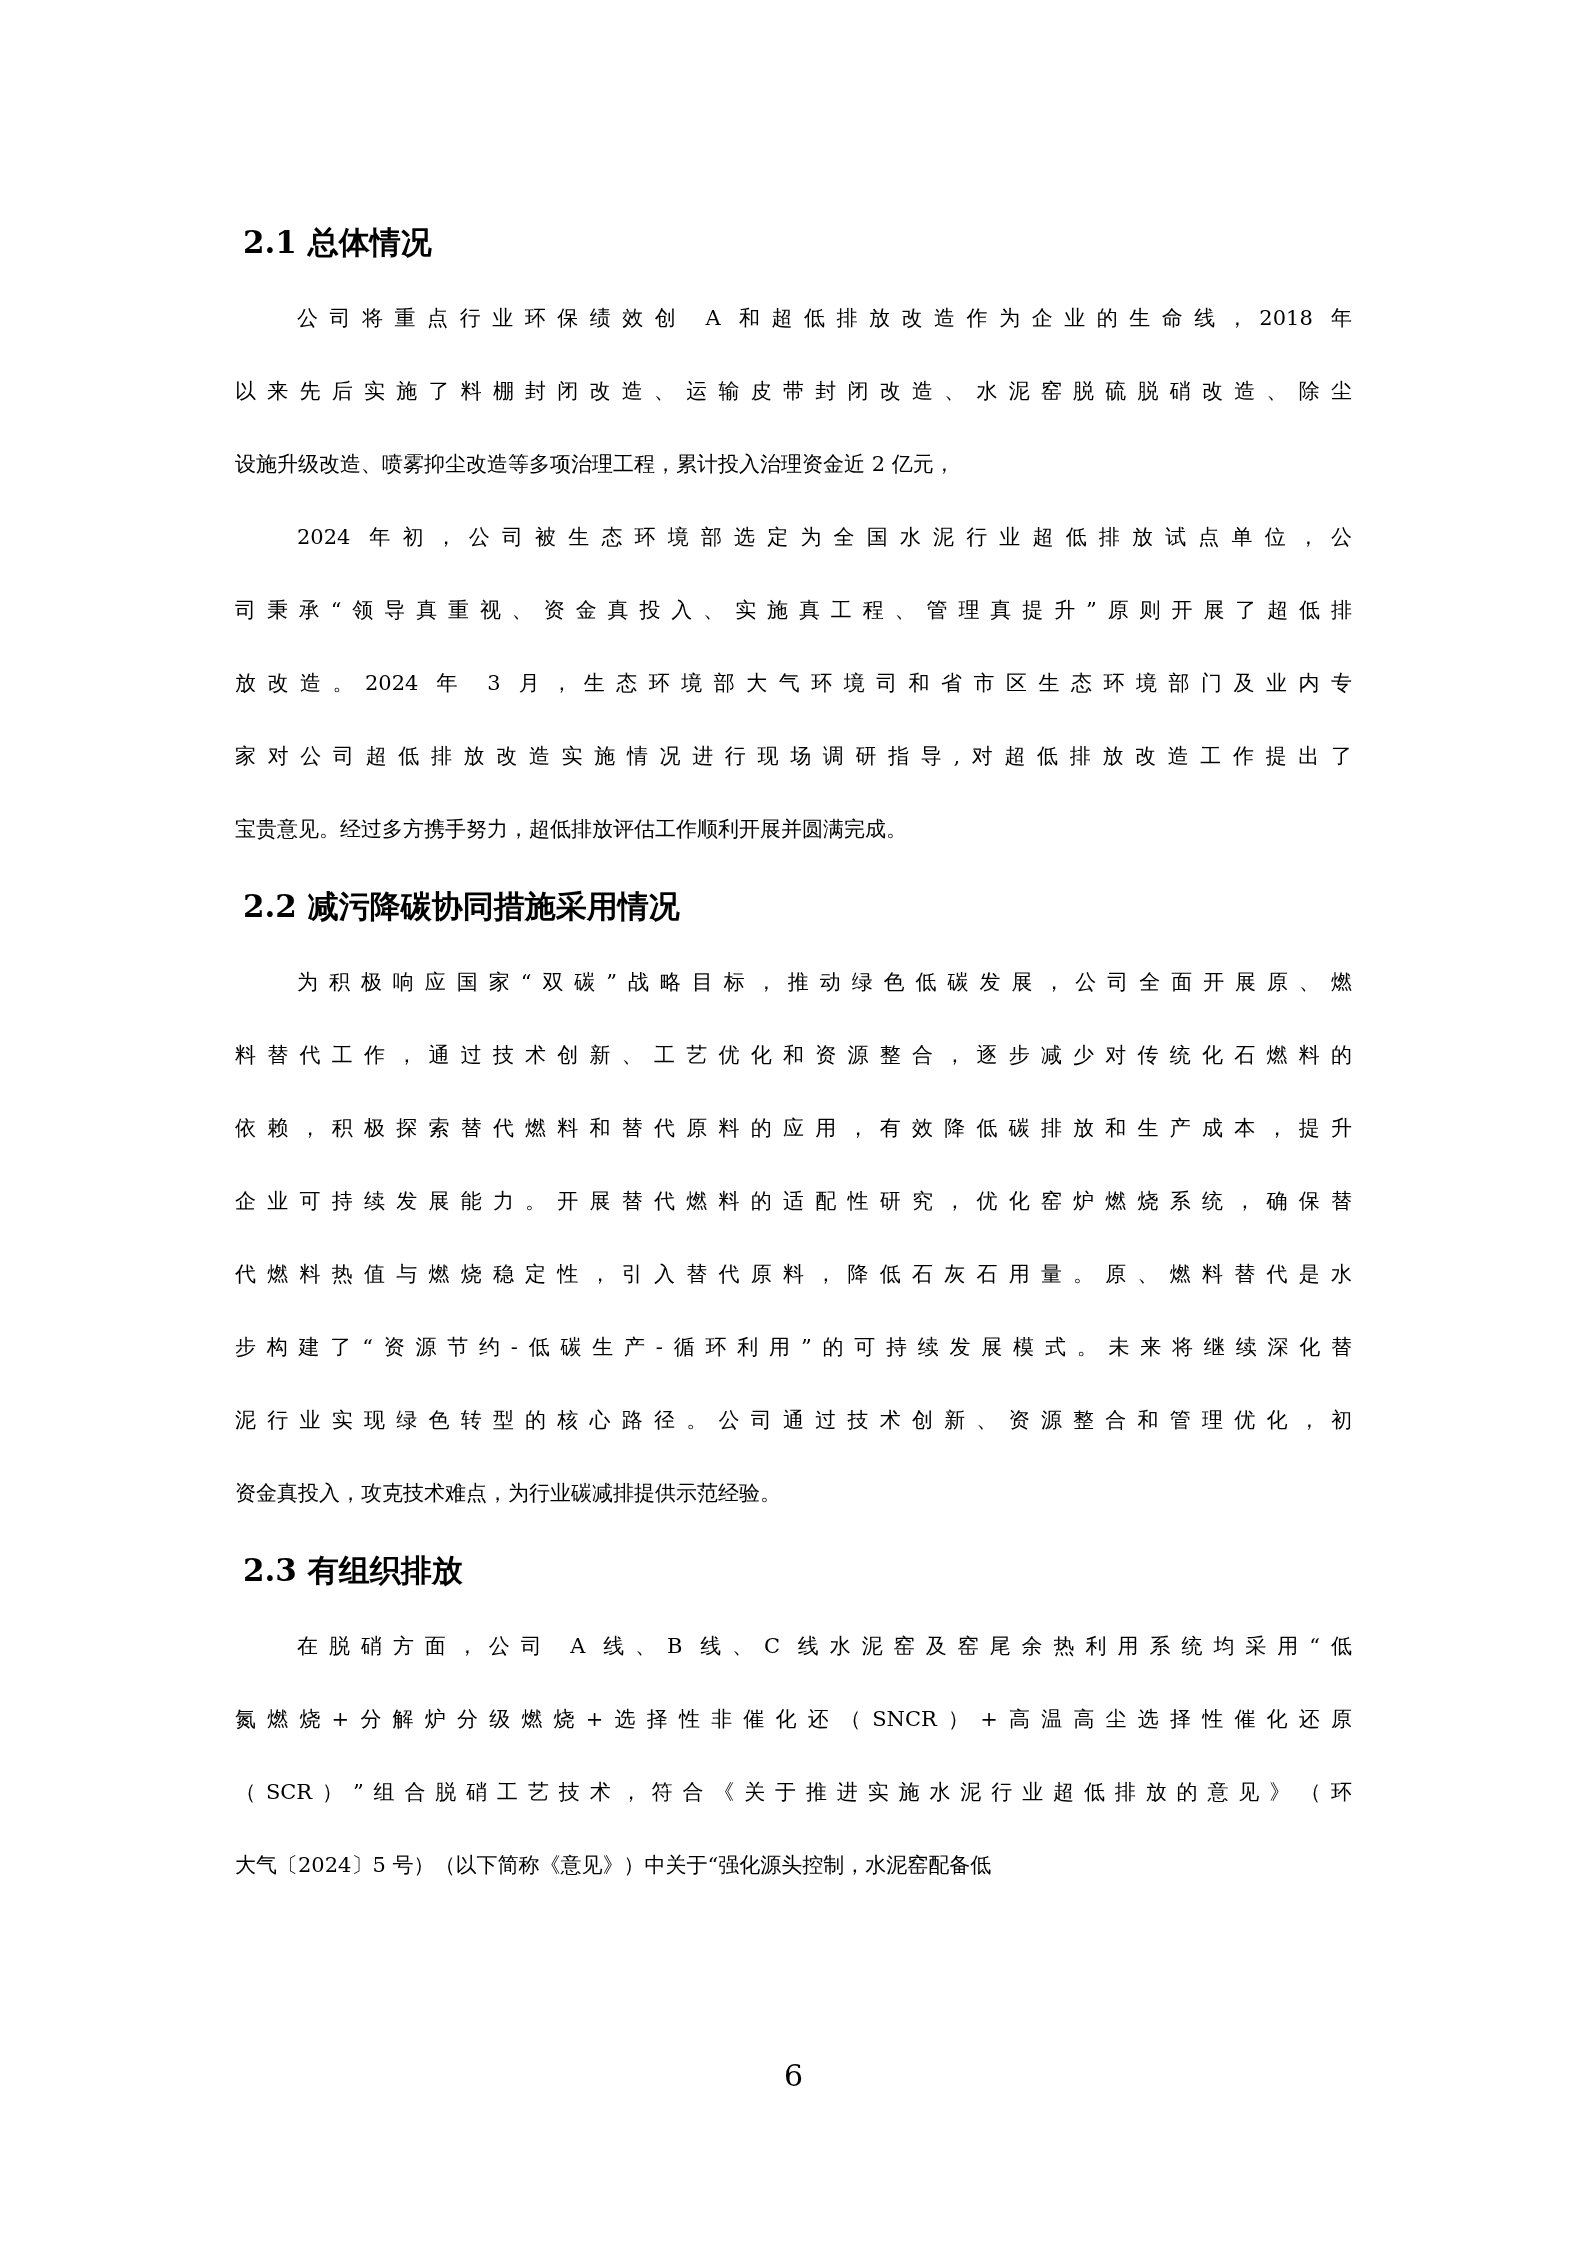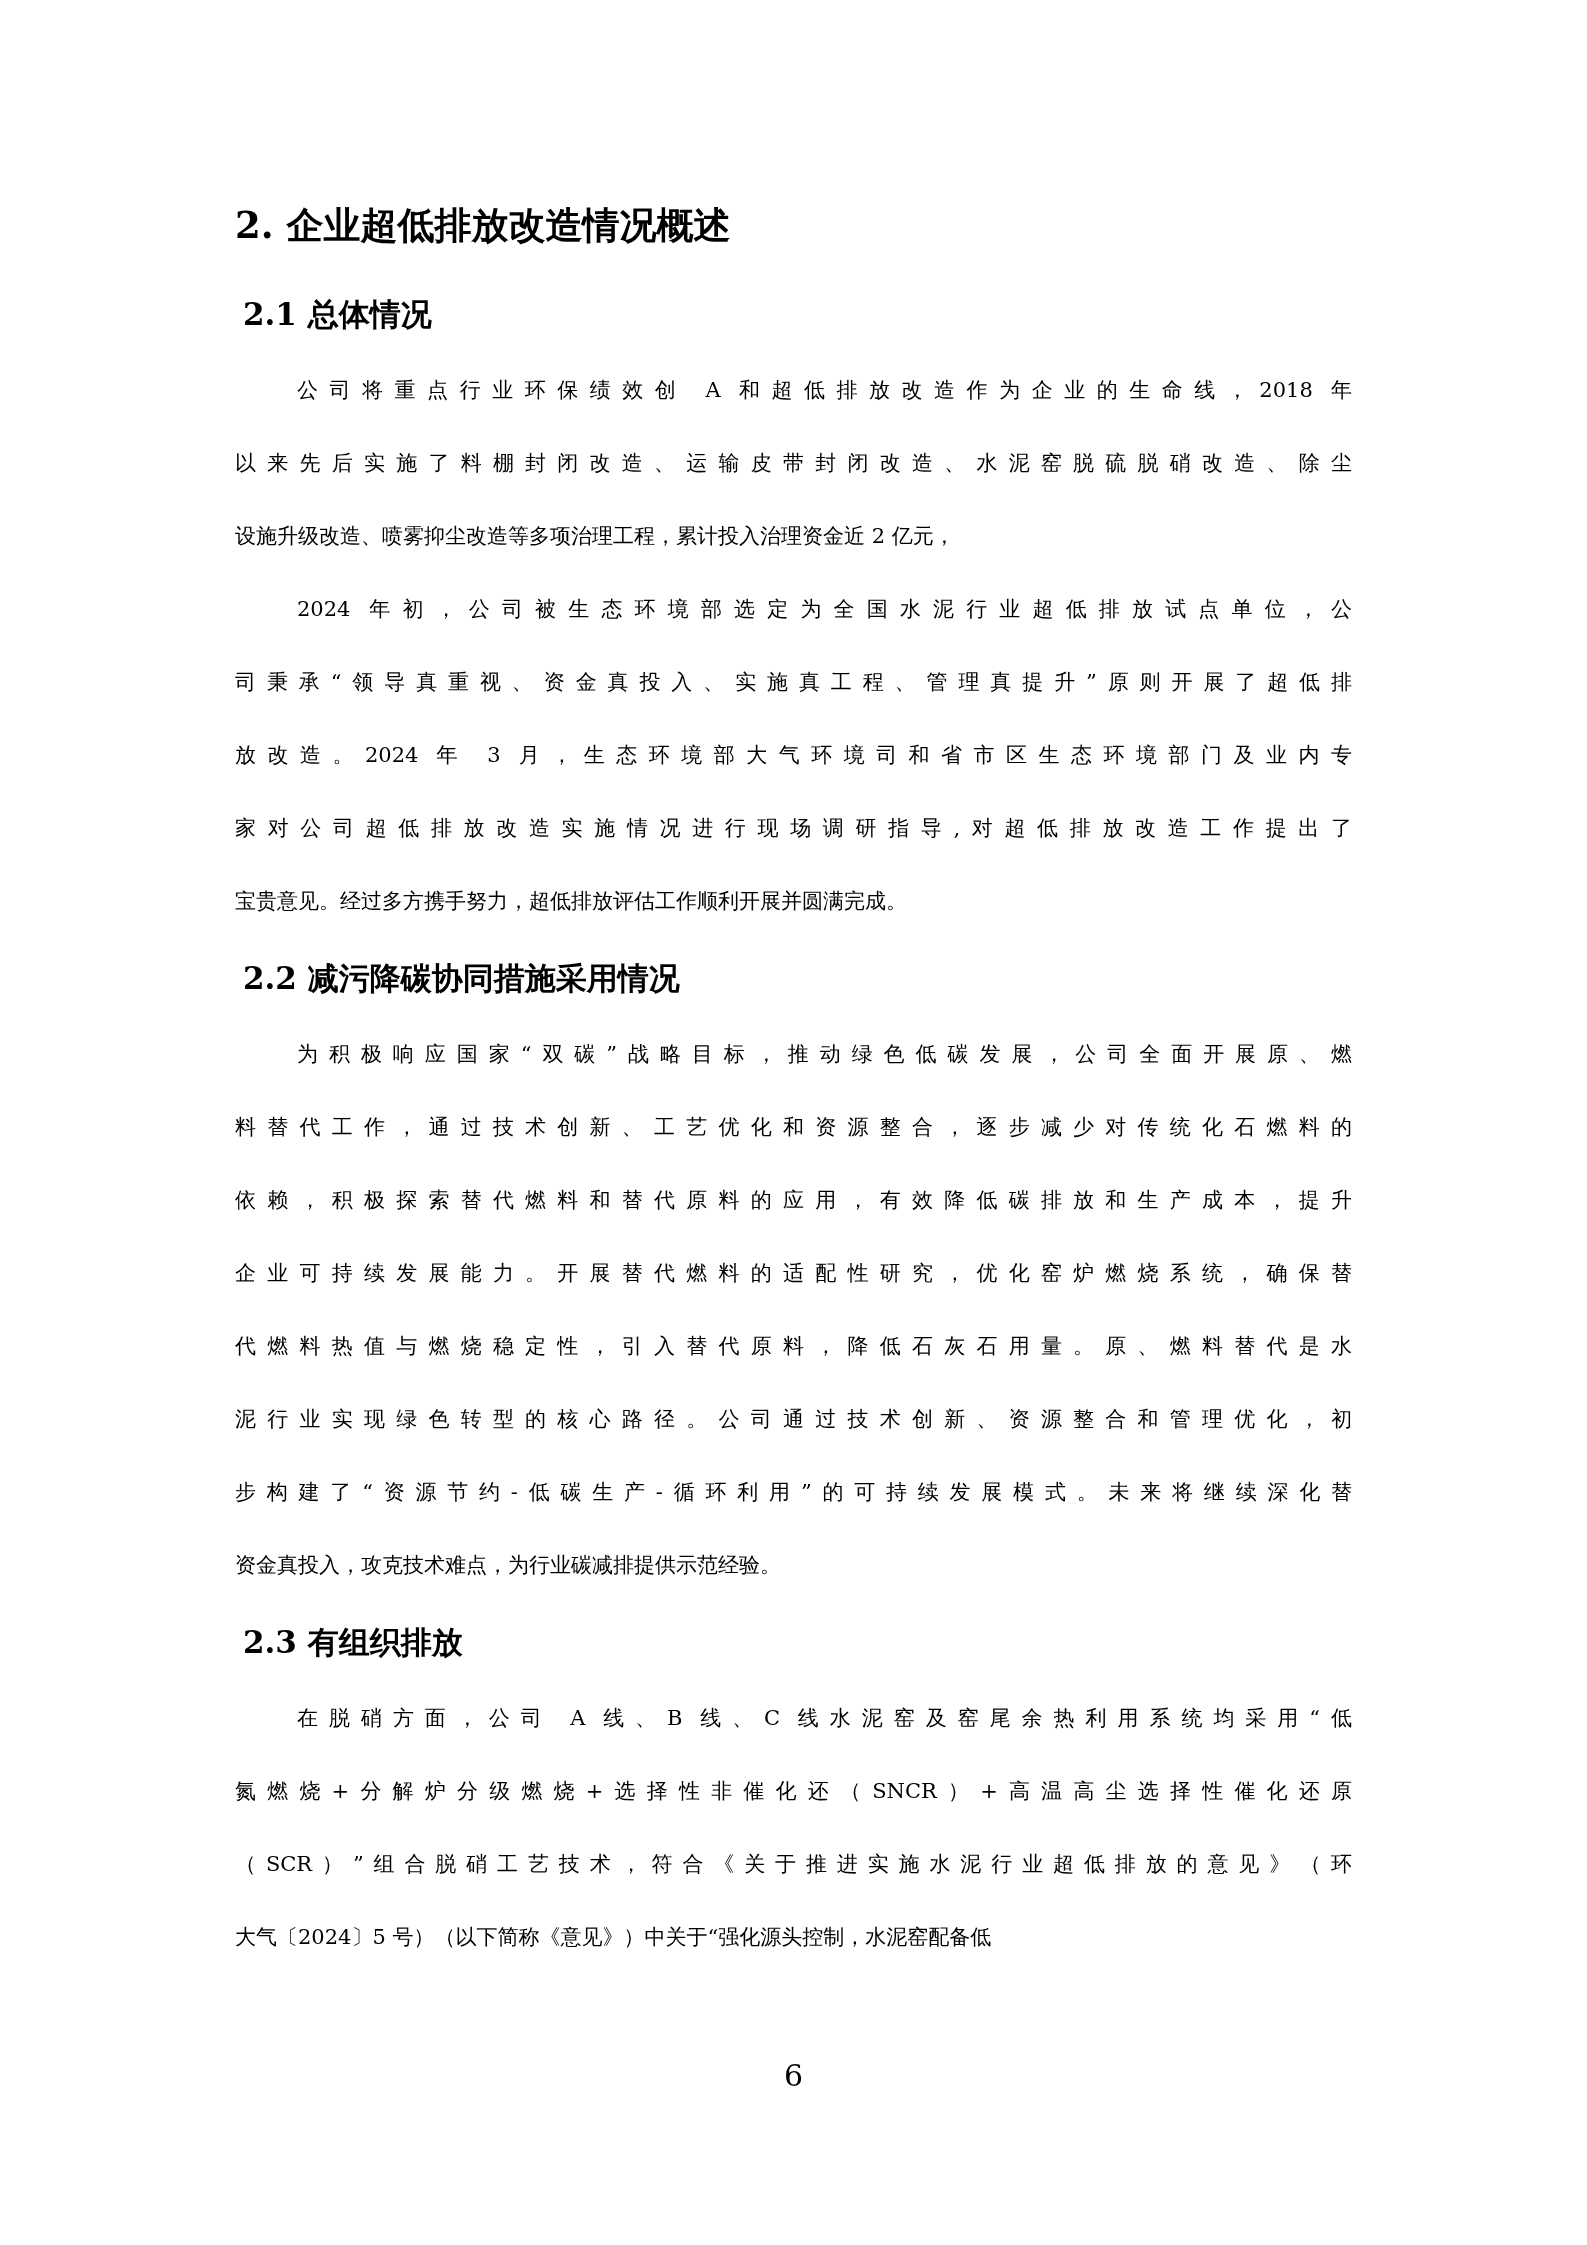--- a/index.html
+++ b/index.html
@@ -58,21 +58,20 @@
     top: 2058px;
     text-align: center;
     font-size: 30px;
     line-height: 1.2;
   }
 </style>
 </head>
 <body>
 
 <div class="page">
-  <h1 class="doc-title">2. 企业超低排放改造情况概述</h1>
 
   <div id="sections">
       <h2 class="section-heading">2.1 总体情况</h2>
       <div class="para">
         <div class="line first">公司将重点行业环保绩效创 A 和超低排放改造作为企业的生命线，2018 年</div>
         <div class="line">以来先后实施了料棚封闭改造、运输皮带封闭改造、水泥窑脱硫脱硝改造、除尘</div>
         <div class="line last">设施升级改造、喷雾抑尘改造等多项治理工程，累计投入治理资金近 2 亿元，</div>
       </div>
       <div class="para">
         <div class="line first">2024 年初，公司被生态环境部选定为全国水泥行业超低排放试点单位，公</div>
@@ -81,22 +80,22 @@
         <div class="line">家对公司超低排放改造实施情况进行现场调研指导,对超低排放改造工作提出了</div>
         <div class="line last">宝贵意见。经过多方携手努力，超低排放评估工作顺利开展并圆满完成。</div>
       </div>
       <h2 class="section-heading">2.2 减污降碳协同措施采用情况</h2>
       <div class="para">
         <div class="line first">为积极响应国家“双碳”战略目标，推动绿色低碳发展，公司全面开展原、燃</div>
         <div class="line">料替代工作，通过技术创新、工艺优化和资源整合，逐步减少对传统化石燃料的</div>
         <div class="line">依赖，积极探索替代燃料和替代原料的应用，有效降低碳排放和生产成本，提升</div>
         <div class="line">企业可持续发展能力。开展替代燃料的适配性研究，优化窑炉燃烧系统，确保替</div>
         <div class="line">代燃料热值与燃烧稳定性，引入替代原料，降低石灰石用量。原、燃料替代是水</div>
+        <div class="line">步构建了“资源节约-低碳生产-循环利用”的可持续发展模式。未来将继续深化替</div>
         <div class="line">泥行业实现绿色转型的核心路径。公司通过技术创新、资源整合和管理优化，初</div>
-        <div class="line">步构建了“资源节约-低碳生产-循环利用”的可持续发展模式。未来将继续深化替</div>
         <div class="line last">资金真投入，攻克技术难点，为行业碳减排提供示范经验。</div>
       </div>
       <h2 class="section-heading">2.3 有组织排放</h2>
       <div class="para">
         <div class="line first">在脱硝方面，公司 A 线、B 线、C 线水泥窑及窑尾余热利用系统均采用“低</div>
         <div class="line">氮燃烧+分解炉分级燃烧+选择性非催化还（SNCR）+高温高尘选择性催化还原</div>
         <div class="line">（SCR）”组合脱硝工艺技术，符合《关于推进实施水泥行业超低排放的意见》（环</div>
         <div class="line last">大气〔2024〕5 号）（以下简称《意见》）中关于“强化源头控制，水泥窑配备低</div>
       </div>
     </div>

